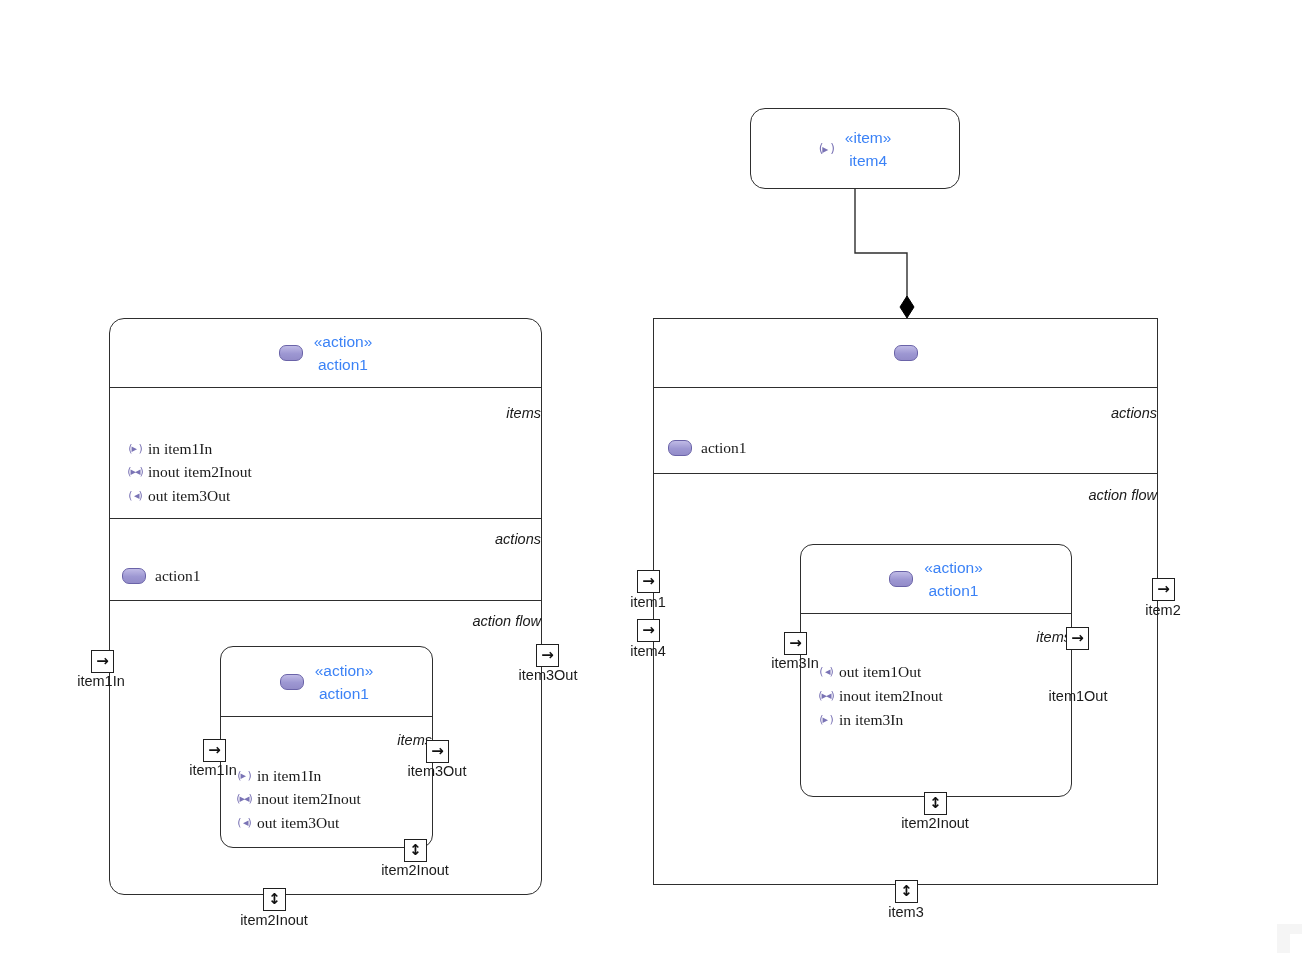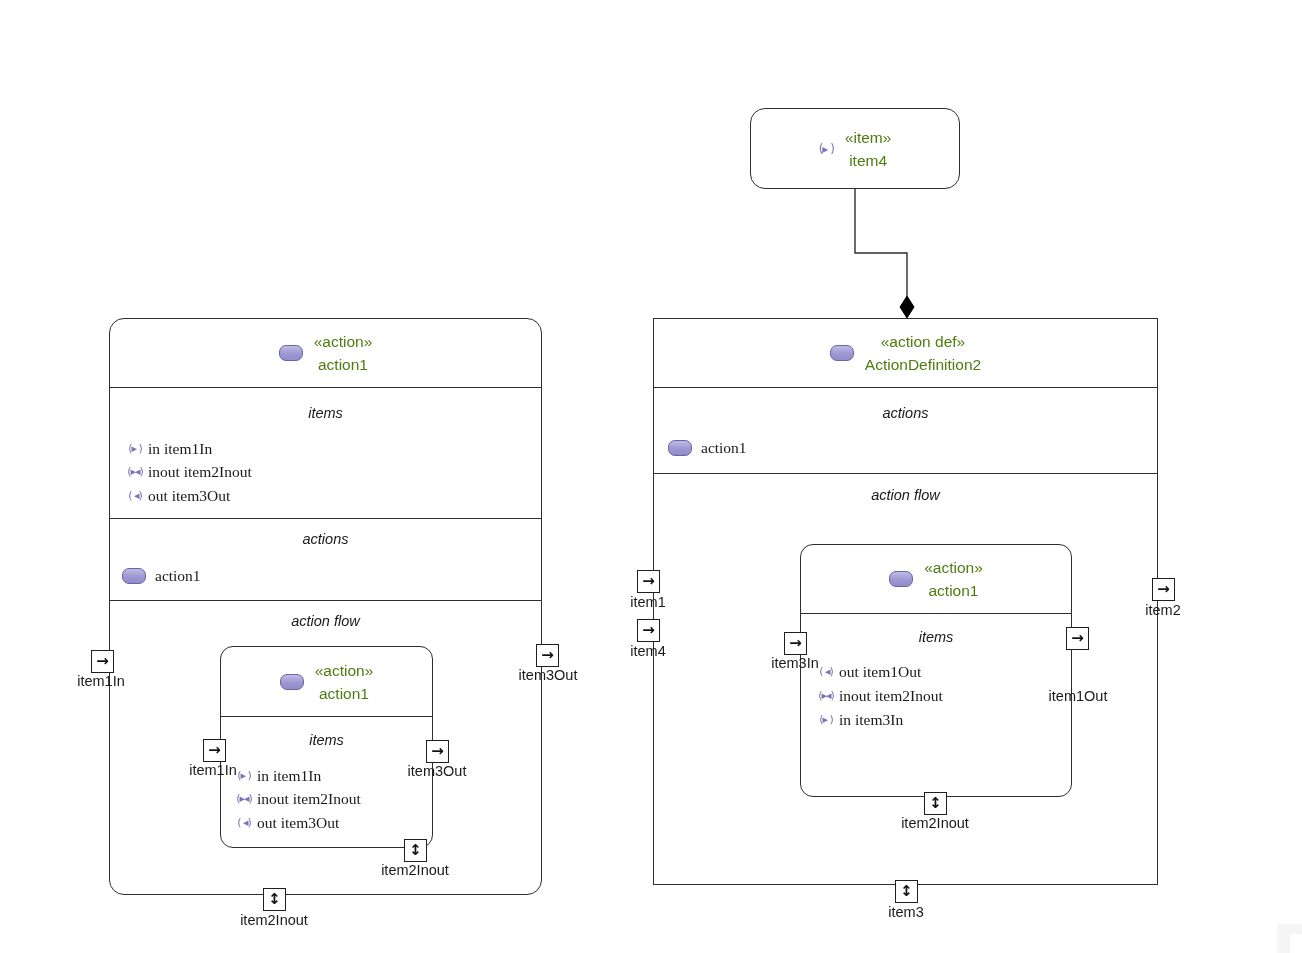--- a/index.html
+++ b/index.html
@@ -13,23 +13,23 @@
   }
   .rounded{border-radius:15px;}
   .rounded-sm{border-radius:13px;}
   .divider{position:absolute;left:0;right:0;height:0;border-top:1.4px solid #2e2e2e;}
   .hdr{position:absolute;left:0;right:0;display:flex;justify-content:center;align-items:center;gap:11px;}
   .pill{
     width:22px;height:14px;border-radius:7px;border:1px solid #6a63a8;
     background:linear-gradient(180deg,#c0bbe6 0%,#9d97d2 55%,#938cc9 100%);
     flex:0 0 auto;
   }
-  .stack{text-align:center;font-size:15.5px;line-height:23px;color:#4d7c0f;}
+  .stack{text-align:center;font-size:15.5px;line-height:23px;color:#3b82f6;}
   .comp-title{
-    position:absolute;left:0;width:100%;text-align:center;
+    position:absolute;left:0;width:100%;text-align:right;
     font-style:italic;font-size:14.5px;color:#1a1a1a;
   }
   .row{position:absolute;display:flex;align-items:center;height:23px;font-size:15.5px;}
   .dir-glyph{
     width:26px;text-align:center;color:#7a73b5;font-size:11px;letter-spacing:-1px;
     font-family:"DejaVu Sans",sans-serif;flex:0 0 auto;
   }
   .row .pill{margin-right:9px;}
   .row-label{white-space:nowrap;font-family:Liberation Serif, serif;}
   .port{
@@ -125,24 +125,20 @@
     <div class="row" style="left:10px;top:164px;">
       <span class="dir-glyph">( ◂)</span>
       <span class="row-label">out item3Out</span>
     </div>
   </div>
 </div>
 
 <div class="node" style="left:653px;top:318px;width:505px;height:567px;">
   <div class="hdr" style="top:0;height:68px;">
     <span class="pill"></span>
-    <div class="stack">
-      <div>«action def»</div>
-      <div>ActionDefinition2</div>
-    </div>
   </div>
   <div class="divider" style="top:68px;"></div>
 
   <div class="comp-title" style="top:86px;">actions</div>
   <div class="row" style="left:14px;top:117px;">
     <span class="pill"></span>
     <span class="row-label">action1</span>
   </div>
 
   <div class="divider" style="top:154px;"></div>

